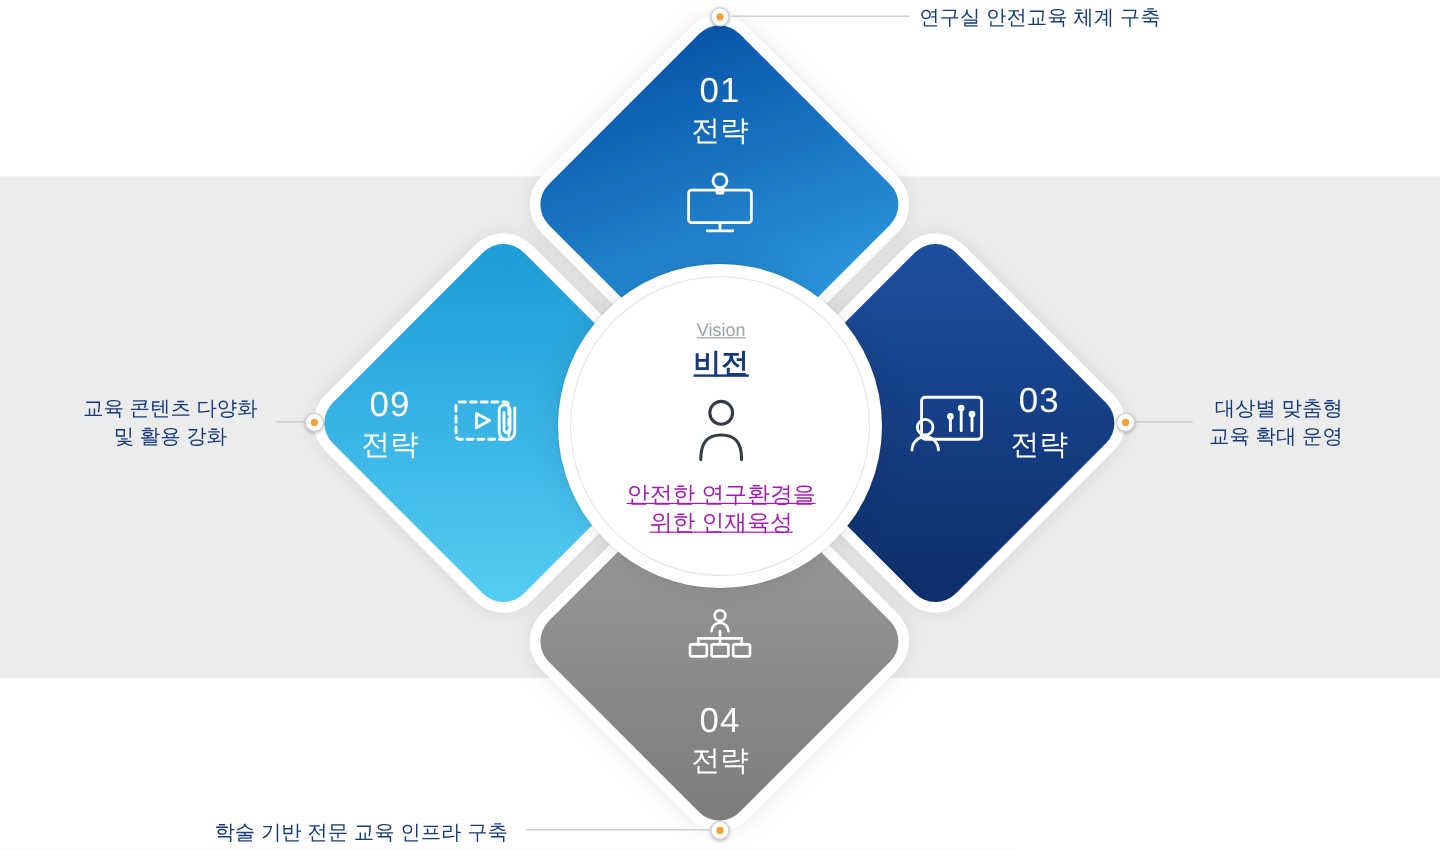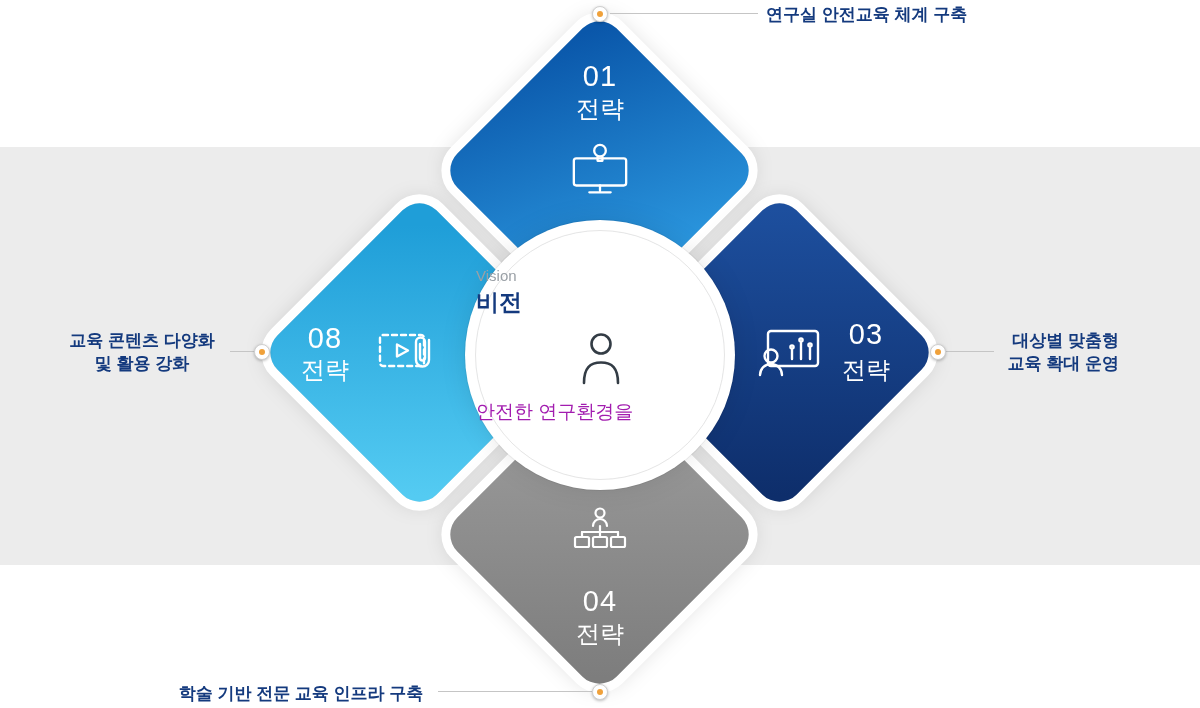--- a/index.html
+++ b/index.html
@@ -33,32 +33,32 @@
   .icon  { color:#ffffff; }
   .icon svg { display:block; }
 
   
   .vision-circle {
     position:absolute; left:475px; top:230px; width:250px; height:250px;
     background:#ffffff; border-radius:50%; z-index:3;
     border:1px solid #e6e6e6;
     box-shadow:0 0 0 10px #ffffff, 0 0 0 11px rgba(0,0,0,0.05), 0 0 34px rgba(0,0,0,0.18);
   }
-  .vc-item { position:absolute; left:0; width:250px; text-align:left; }
+  .vc-item { position:absolute; left:0; width:250px; text-align:center;text-decoration:underline; }
   .vc-eyebrow { top:36px; font-size:15px; color:#9aa0a6; }
   .vc-title   { top:56px; font-size:23px; font-weight:bold; color:var(--callout-text,#17387c); }
   .vc-icon    { top:100px; color:#333c45; display:flex; justify-content:center; }
   .vc-line    { font-size:19px; color:#a21caf; font-weight:normal; }
   .vc-line1   { top:168px; }
   .vc-line2   { top:192px; }
 
   
   .callout {
     position:absolute; z-index:5; color:var(--callout-text,#143a7e);
-    font-size:17px; font-weight:bold; line-height:1.35;
+    font-size:17px; font-weight:normal; line-height:1.35;
   }
   .co-top    { left:766px; top:4px; width:260px; text-align:left; }
   .co-left   { left:56px;  top:330px; width:172px; text-align:center; }
   .co-right  { left:993px; top:330px; width:126px; text-align:right; }
   .co-bottom { left:168px; top:683px; width:266px; text-align:center; }
 
   .connector { position:absolute; height:1px; background:#c5c5c5; z-index:4; }
   .ln-top    { left:610px; top:13px;  width:148px; }
   .ln-left   { left:230px; top:351px; width:27px; }
   .ln-right  { left:946px; top:351px; width:48px; }
@@ -89,21 +89,21 @@
   <div class="dcontent lab" style="left:487px; top:93px; width:226px;">전략</div>
   <div class="dcontent icon" style="left:569px; top:142px;">
     <svg width="62" height="58" viewBox="0 0 64 58" fill="none" stroke="currentColor" stroke-width="2.4" stroke-linecap="round" stroke-linejoin="round">
       <circle cx="32" cy="8" r="6"></circle>
       <path d="M29.5 14.5 v4 M34.5 14.5 v4 M29.5 18.5 h5"></path>
       <rect x="5" y="16" width="54" height="28" rx="2.5"></rect>
       <path d="M32 44 v5 M21 51 h22"></path>
     </svg>
   </div>
 
-  <div class="dcontent num" style="left:265px; top:322px; width:120px;">08</div>
+  <div class="dcontent num" style="left:265px; top:322px; width:120px;">09</div>
   <div class="dcontent lab" style="left:265px; top:354px; width:120px;">전략</div>
   <div class="dcontent icon" style="left:378px; top:328px;">
     <svg width="66" height="50" viewBox="0 0 66 50" fill="none" stroke="currentColor" stroke-width="2.4" stroke-linecap="round" stroke-linejoin="round">
       <rect x="2" y="7" width="44" height="31" rx="3" stroke-dasharray="5 4"></rect>
       <path d="M19 16.5 L30 22.5 L19 28.5 Z"></path>
       <path d="M51 12 v20 a6.5 6.5 0 0 1 -13 0 v-18 a4.5 4.5 0 0 1 9 0 v16 a2.5 2.5 0 0 1 -5 0 v-14"></path>
     </svg>
   </div>
 
   <div class="dcontent icon" style="left:756px; top:328px;">
@@ -138,20 +138,21 @@
   <div class="vision-circle">
     <div class="vc-item vc-eyebrow">Vision</div>
     <div class="vc-item vc-title">비전</div>
     <div class="vc-item vc-icon">
       <svg width="46" height="58" viewBox="0 0 46 58" fill="none" stroke="currentColor" stroke-width="2.6" stroke-linecap="round" stroke-linejoin="round">
         <circle cx="23" cy="13" r="9.5"></circle>
         <path d="M6 52 C6 37 12 31.5 23 31.5 C34 31.5 40 37 40 52"></path>
       </svg>
     </div>
     <div class="vc-item vc-line vc-line1">안전한 연구환경을</div>
+    <div class="vc-item vc-line vc-line2">위한 인재육성</div>
   </div>
 
   <div class="connector ln-top"></div>
   <div class="connector ln-left"></div>
   <div class="connector ln-right"></div>
   <div class="connector ln-bottom"></div>
 
   <div class="dot" style="left:600px; top:14px;">
       <span class="dot-core"></span>
     </div>

